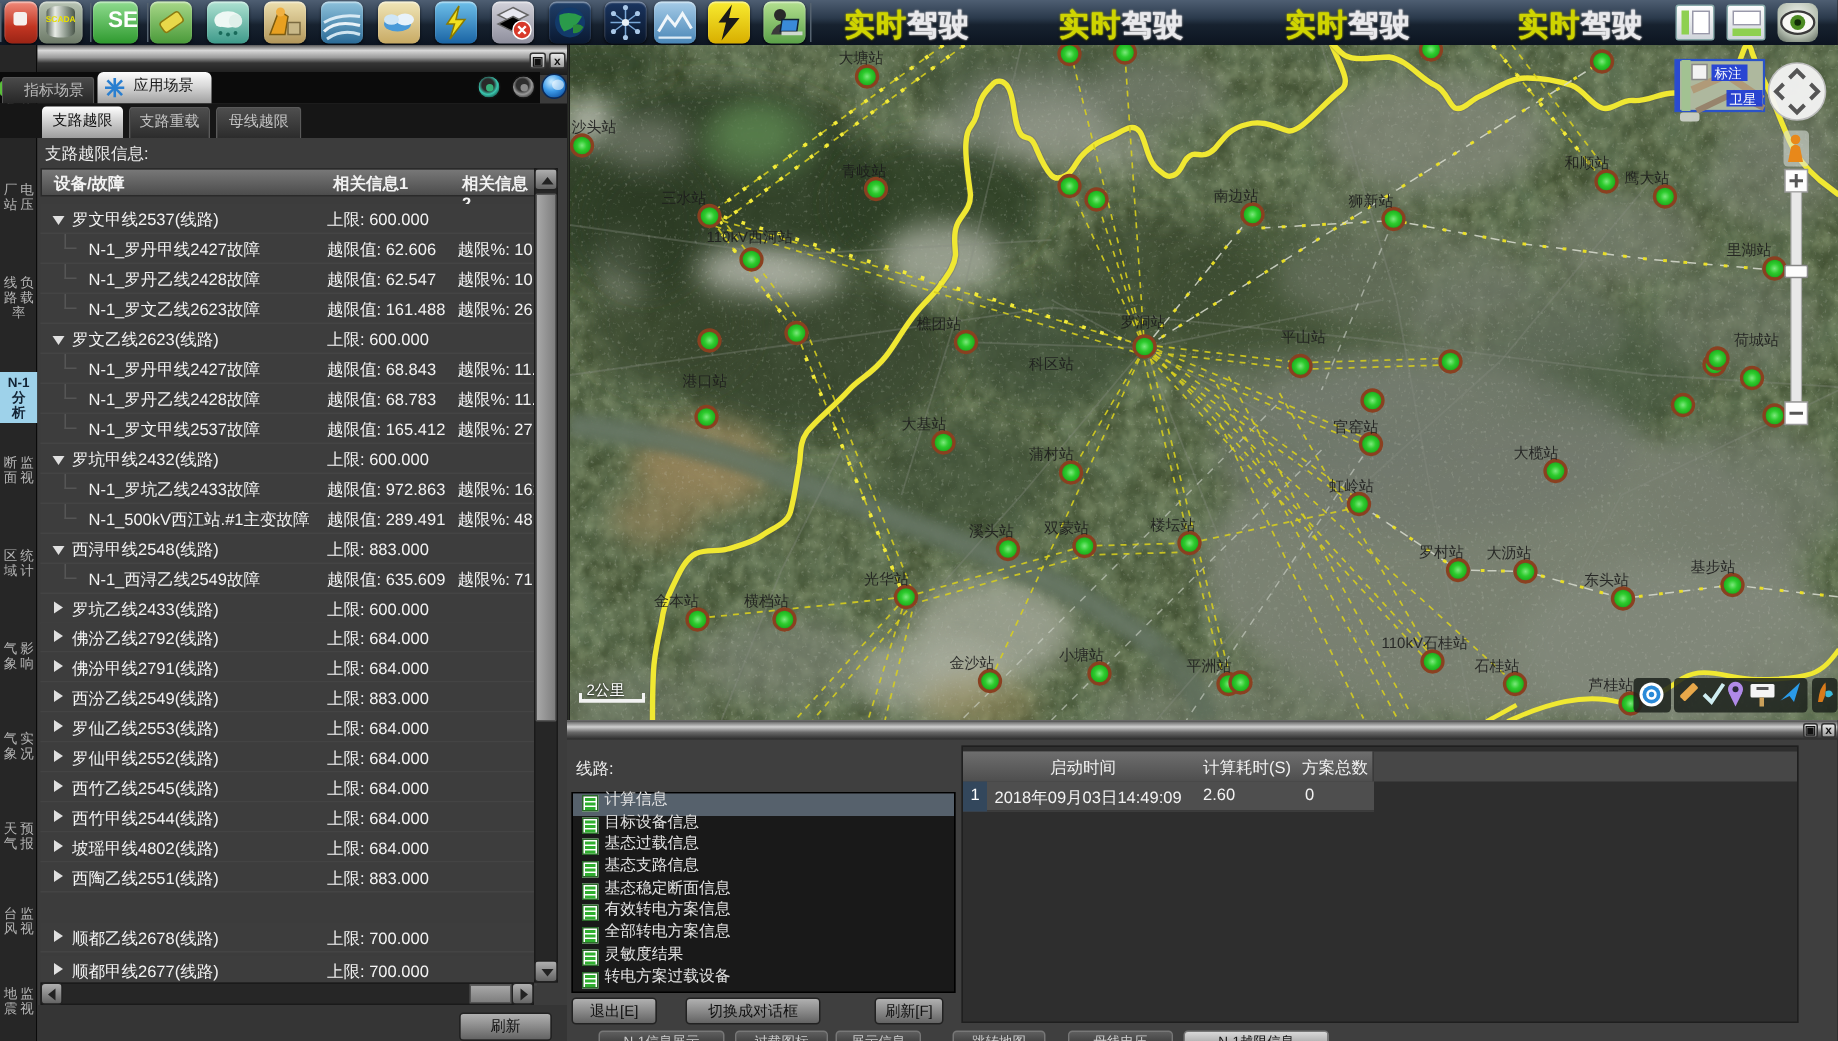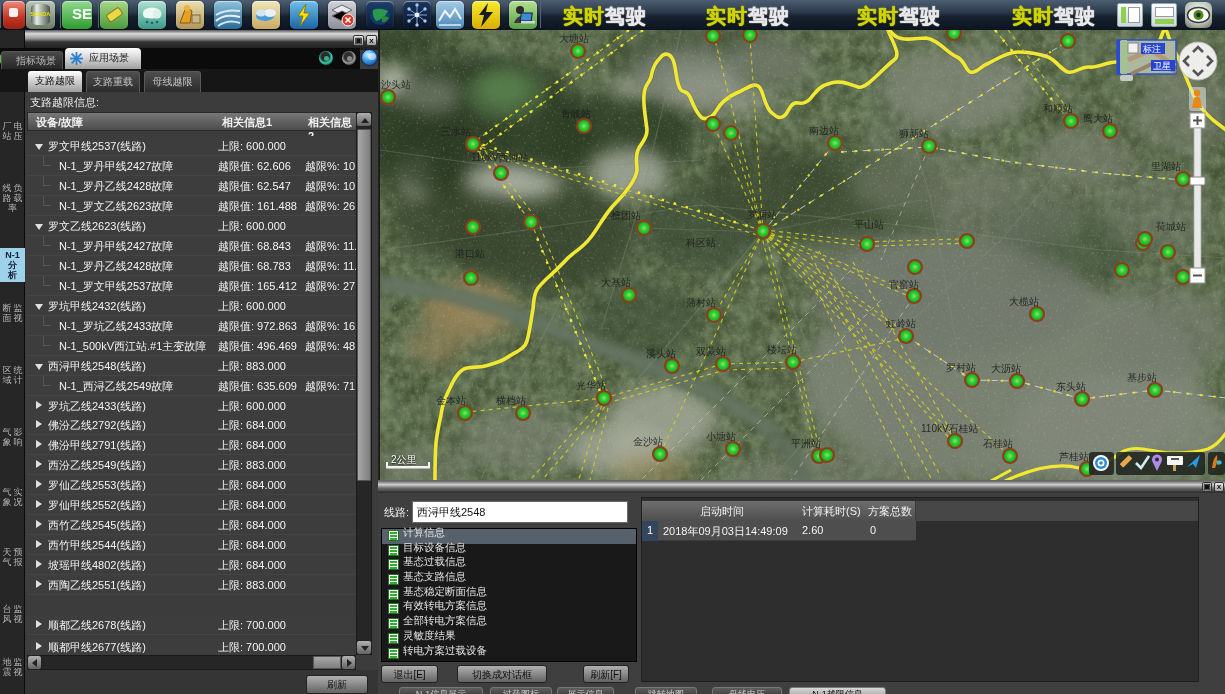--- a/index.html
+++ b/index.html
@@ -262,21 +262,21 @@
       </div>
 <div class="row ab" style="top:223.6px">
         <span class="ab" style="left:16px;top:-6px;width:8px;height:16px;border-left:1px solid #606060;border-bottom:1px solid #606060;opacity:.7"></span>
         <span class="ab" style="left:32px;top:3px">N-1_罗坑乙线2433故障</span>
         <span class="ab" style="left:191px;top:3px">越限值: 972.863</span>
         <span class="ab" style="left:278px;top:3px">越限%: 162</span>
       </div>
 <div class="row ab" style="top:243.6px">
         <span class="ab" style="left:16px;top:-6px;width:8px;height:16px;border-left:1px solid #606060;border-bottom:1px solid #606060;opacity:.7"></span>
         <span class="ab" style="left:32px;top:3px">N-1_500kV西江站.#1主变故障</span>
-        <span class="ab" style="left:191px;top:3px">越限值: 496.469</span>
+        <span class="ab" style="left:191px;top:3px">越限值: 289.491</span>
         <span class="ab" style="left:278px;top:3px">越限%: 48.2</span>
       </div>
 <div class="row ab" style="top:263.6px">
         <span class="tri ab" style="left:8px;top:8px;border-left:4.5px solid transparent;border-right:4.5px solid transparent;border-top:6px solid #e0e0e0"></span>
         <span class="ab" style="left:21px;top:3px">西浔甲线2548(线路)</span>
         <span class="ab" style="left:191px;top:3px">上限: 883.000</span>
       </div>
 <div class="row ab" style="top:283.5px">
         <span class="ab" style="left:16px;top:-6px;width:8px;height:16px;border-left:1px solid #606060;border-bottom:1px solid #606060;opacity:.7"></span>
         <span class="ab" style="left:32px;top:3px">N-1_西浔乙线2549故障</span>
@@ -672,21 +672,20 @@
         <path d="M1211,468 Q1212,458 1216,455 Q1217,462 1214,468 Z" fill="#d87a1a"></path>
         <path d="M1216,461 q4,-2 5,2 q-3,3 -5,1 Z" fill="#3ab8d8"></path>
       </g>
     </svg>
   </div>
 <div id="bpanel" class="ab">
     <div id="btitle" class="ab"></div>
     <div class="ab wbtn" style="left:824px;top:1px;width:10px;height:10px;line-height:8px">▣</div>
     <div class="ab wbtn" style="left:836px;top:1px;width:10px;height:10px;line-height:8px">x</div>
     <div class="ab" style="left:6px;top:24px;font-size:11px;color:#ededed">线路:</div>
-    <div class="ab" style="left:34px;top:20px;width:216px;height:22px;background:#fff;border:1px solid #6a6a6a;font-size:11px;color:#111;line-height:21px;padding-left:4px">西浔甲线2548</div>
     <div class="ab" style="left:3px;top:47px;width:256px;height:134px;background:#191919;border:1px solid #000">
       <div style="position:relative;height:14.7px;background:#56616c;font-size:10.5px;color:#e2e2e2;padding-left:6px;white-space:nowrap"><span class="licon"><div></div><div></div><div></div></span><span style="position:relative;top:-3px">计算信息</span></div>
       <div style="position:relative;height:14.7px;font-size:10.5px;color:#e2e2e2;padding-left:6px;white-space:nowrap"><span class="licon"><div></div><div></div><div></div></span><span style="position:relative;top:-3px">目标设备信息</span></div>
       <div style="position:relative;height:14.7px;font-size:10.5px;color:#e2e2e2;padding-left:6px;white-space:nowrap"><span class="licon"><div></div><div></div><div></div></span><span style="position:relative;top:-3px">基态过载信息</span></div>
       <div style="position:relative;height:14.7px;font-size:10.5px;color:#e2e2e2;padding-left:6px;white-space:nowrap"><span class="licon"><div></div><div></div><div></div></span><span style="position:relative;top:-3px">基态支路信息</span></div>
       <div style="position:relative;height:14.7px;font-size:10.5px;color:#e2e2e2;padding-left:6px;white-space:nowrap"><span class="licon"><div></div><div></div><div></div></span><span style="position:relative;top:-3px">基态稳定断面信息</span></div>
       <div style="position:relative;height:14.7px;font-size:10.5px;color:#e2e2e2;padding-left:6px;white-space:nowrap"><span class="licon"><div></div><div></div><div></div></span><span style="position:relative;top:-3px">有效转电方案信息</span></div>
       <div style="position:relative;height:14.7px;font-size:10.5px;color:#e2e2e2;padding-left:6px;white-space:nowrap"><span class="licon"><div></div><div></div><div></div></span><span style="position:relative;top:-3px">全部转电方案信息</span></div>
       <div style="position:relative;height:14.7px;font-size:10.5px;color:#e2e2e2;padding-left:6px;white-space:nowrap"><span class="licon"><div></div><div></div><div></div></span><span style="position:relative;top:-3px">灵敏度结果</span></div>
       <div style="position:relative;height:14.7px;font-size:10.5px;color:#e2e2e2;padding-left:6px;white-space:nowrap"><span class="licon"><div></div><div></div><div></div></span><span style="position:relative;top:-3px">转电方案过载设备</span></div>

